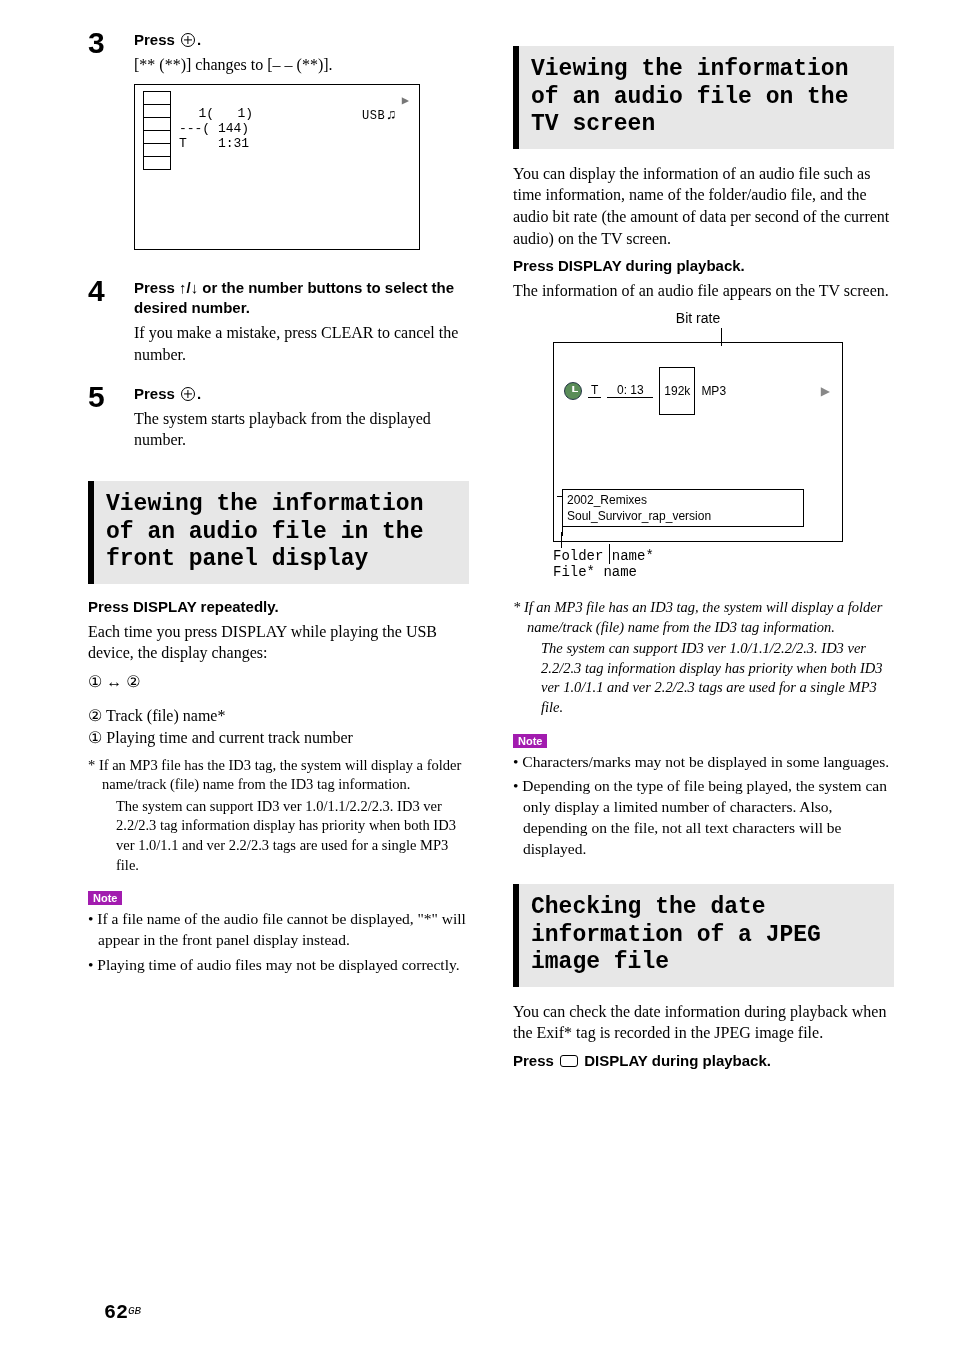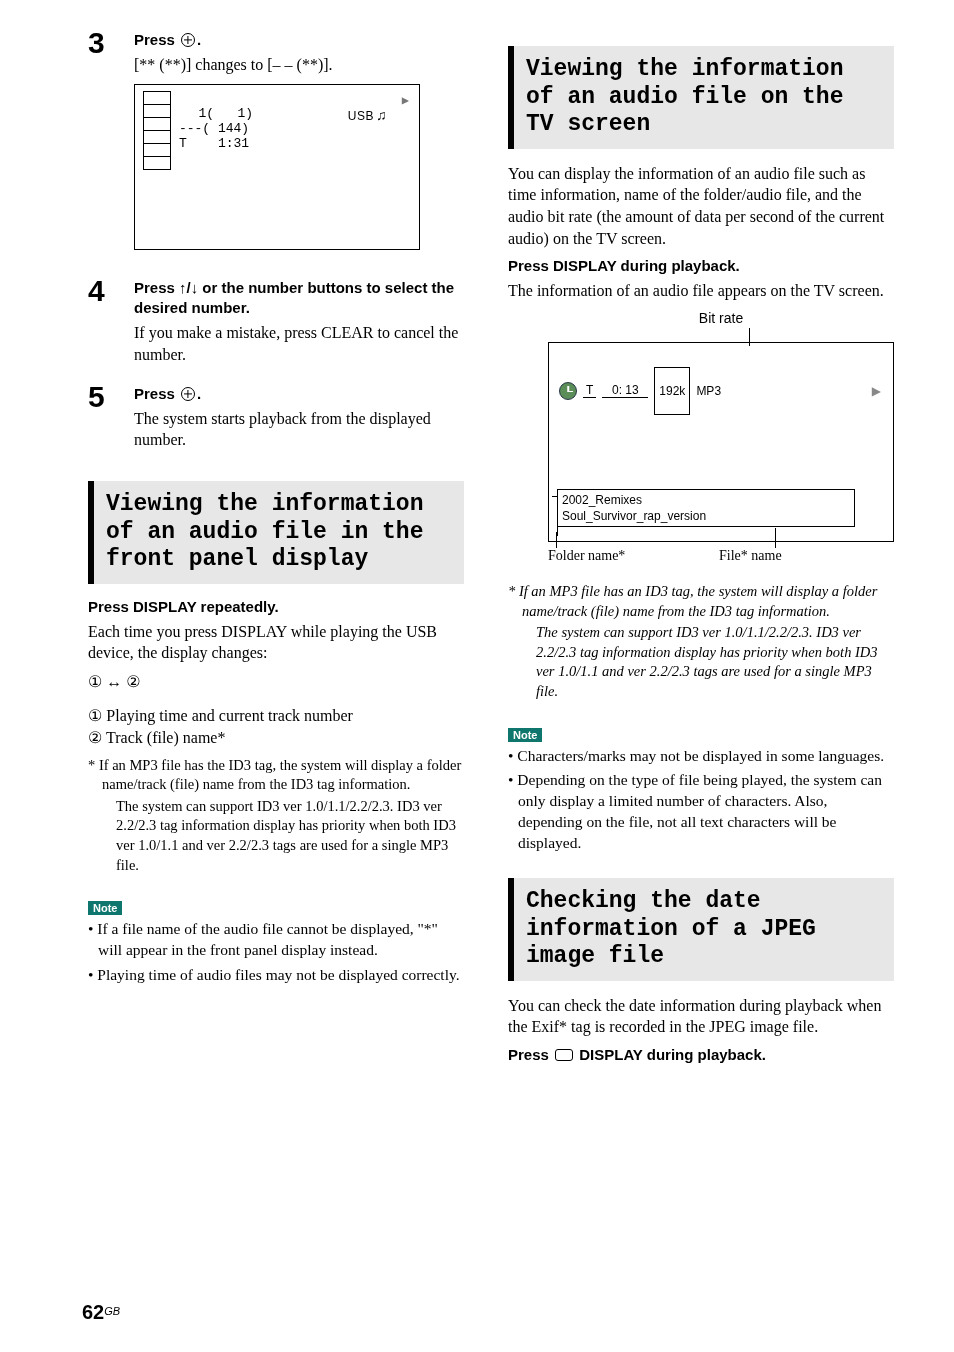--- a/index.html
+++ b/index.html
@@ -68,21 +68,21 @@
     font-size: 13px;
     position: relative;
   }
   .diag-inner { padding: 6px 8px 68px 8px; text-align: center; }
 
   .usb-diag { width: 286px; height: 166px; margin-left: 0; }
   .usb-row { display: flex; align-items: center; }
   .sidebar-cells { display: flex; flex-direction: column; margin-right: 4px; }
   .cell { width: 28px; height: 14px; border: 1px solid #000; margin-bottom: -1px; background:#fff; }
   .track-block { line-height: 1.15; }
-  .usb-label { position: absolute; right: 32px; top: 22px; font-family: Liberation Sans, sans-serif; font-size: 12px; letter-spacing: 0.5px; }
+  .usb-label { position: absolute; right: 23px; top: 22px; font-family: Liberation Mono, monospace; font-size: 12px; letter-spacing: 0.5px; }
   .music-note { font-size: 14px; margin-left: 2px; }
   .play-tri { position: absolute; top: 8px; right: 10px; color:#777; font-size: 12px; }
   .tline { white-space: pre; }
 
   .section-head {
     background: #e7e7e7;
     border-left: 6px solid #000;
     padding: 10px 10px 10px 12px;
     margin: 24px 0 14px 0;
   }
@@ -96,34 +96,34 @@
   .bold-sans { font-family: Arial, Helvetica, sans-serif; font-weight: bold; font-size: 15px; margin-bottom: 6px; }
   .body-para { font-size: 16px; line-height: 1.35; margin-bottom: 8px; }
   .arrow-row { font-size: 16px; margin: 2px 0 14px 0; }
   .def-line { font-size: 16px; line-height: 1.4; }
 
   .footnote { font-size: 14.5px; line-height: 1.35; margin: 6px 0 6px 0; padding-left: 14px; text-indent: -14px; }
   .footnote-body { display: block; padding-left: 14px; text-indent: 0; margin-top: 2px; }
 
   .note-tag {
     display: inline-block;
-    background: #0f766e;
+    background: #a21caf;
     color: #fff;
     font-family: Arial, Helvetica, sans-serif;
     font-size: 11px;
     font-weight: bold;
     padding: 1px 5px;
-    margin: 20px 0 4px 0;
+    margin: 10px 0 4px 0;
   }
   ul.bullets { list-style: none; padding-left: 0; }
   ul.bullets li { font-size: 15.5px; line-height: 1.35; padding-left: 10px; text-indent: -10px; margin-bottom: 4px; }
   ul.bullets li::before { content: "• "; }
 
   
-  .tv-diag { width: 346px; margin-left: 40px; }
+  .tv-diag { width: 290px; margin-left: 40px; }
   .tv-outer { border: 1.2px solid #000; padding: 8px 8px 14px 8px; position: relative; font-family: Arial, sans-serif; font-size: 12px; }
   .status-line { display: flex; align-items: center; gap: 6px; margin: 16px 0 4px 2px; }
   .clock-ic {
     width: 18px; height: 18px; border-radius: 50%;
     background: radial-gradient(circle at center, #5a8d58 0 100%);
     border: 1px solid #234; position: relative; flex-shrink:0;
   }
   .clock-ic::before, .clock-ic::after { content:""; position:absolute; background:#fff; }
   .clock-ic::before { left:50%; top:3px; width:1.5px; height:6px; transform:translateX(-50%);}
   .clock-ic::after  { left:50%; top:8px; width:5px; height:1.5px; }
@@ -137,30 +137,30 @@
     line-height: 1.35;
     font-size: 12px;
     position: relative;
     margin-right: 30px;
   }
   .lead-line1 { position:absolute; left:-1px; top:6px; width:1px; height:40px; background:#000; }
   .lead-line-tick { position:absolute; left:-6px; top:6px; width:6px; height:1px; background:#000; }
   .bit-label { text-align:center; font-family: Arial,sans-serif; font-size:14px; margin-bottom:2px; }
   .bit-line { position:relative; height:14px; }
   .bit-line::before{ content:""; position:absolute; left:58%; top:0; width:1px; height:18px; background:#000;}
-  .caption-row { display:flex; justify-content:flex-start; font-family: Liberation Serif, serif; font-size:14px; margin:6px 4px 0 0;}
+  .caption-row { display:flex; justify-content:flex-start; font-family: Liberation Mono, monospace; font-size:14px; margin:6px 4px 0 0;flex-direction:column;}
   .cap-line { position:relative; flex:1; }
   .cap-line.left::before{ content:""; position:absolute; left:8px; top:-16px; width:1px; height:16px; background:#000;}
   .cap-line.right::before{ content:""; position:absolute; left:56px; top:-20px; width:1px; height:20px; background:#000;}
 
   .page-foot {
     position: absolute;
-    left: 82px;
+    left: 104px;
     bottom: 28px;
-    font-family: Liberation Sans, sans-serif;
+    font-family: Liberation Mono, monospace;
   }
   .page-foot .num { font-weight: bold; font-size: 20px; }
   .page-foot .gb  { font-size: 11px; vertical-align: 4px; font-style: italic; }
 </style>
 </head>
 <body>
 
 <div class="columns">
 
   <div class="col">
@@ -222,22 +222,22 @@
 
     
     <div class="section-head">
       <h2>Viewing the information of an audio file in the front panel display</h2>
     </div>
 
     <div class="bold-sans">Press DISPLAY repeatedly.</div>
     <div class="body-para">Each time you press DISPLAY while playing the USB device, the display changes:</div>
     <div class="arrow-row">① ↔ ②</div>
 
+    <div class="def-line">② Track (file) name*</div>
     <div class="def-line">① Playing time and current track number</div>
-    <div class="def-line">② Track (file) name*</div>
 
     <div class="footnote">
       <span>* If an MP3 file has the ID3 tag, the system will display a folder name/track (file) name from the ID3 tag information.</span>
       <span class="footnote-body">The system can support ID3 ver 1.0/1.1/2.2/2.3. ID3 ver 2.2/2.3 tag information display has priority when both ID3 ver 1.0/1.1 and ver 2.2/2.3 tags are used for a single MP3 file.</span>
     </div>
 
     <div class="note-tag">Note</div>
     <ul class="bullets">
       <li>If a file name of the audio file cannot be displayed, "*" will appear in the front panel display instead.</li>
       <li>Playing time of audio files may not be displayed correctly.</li>

